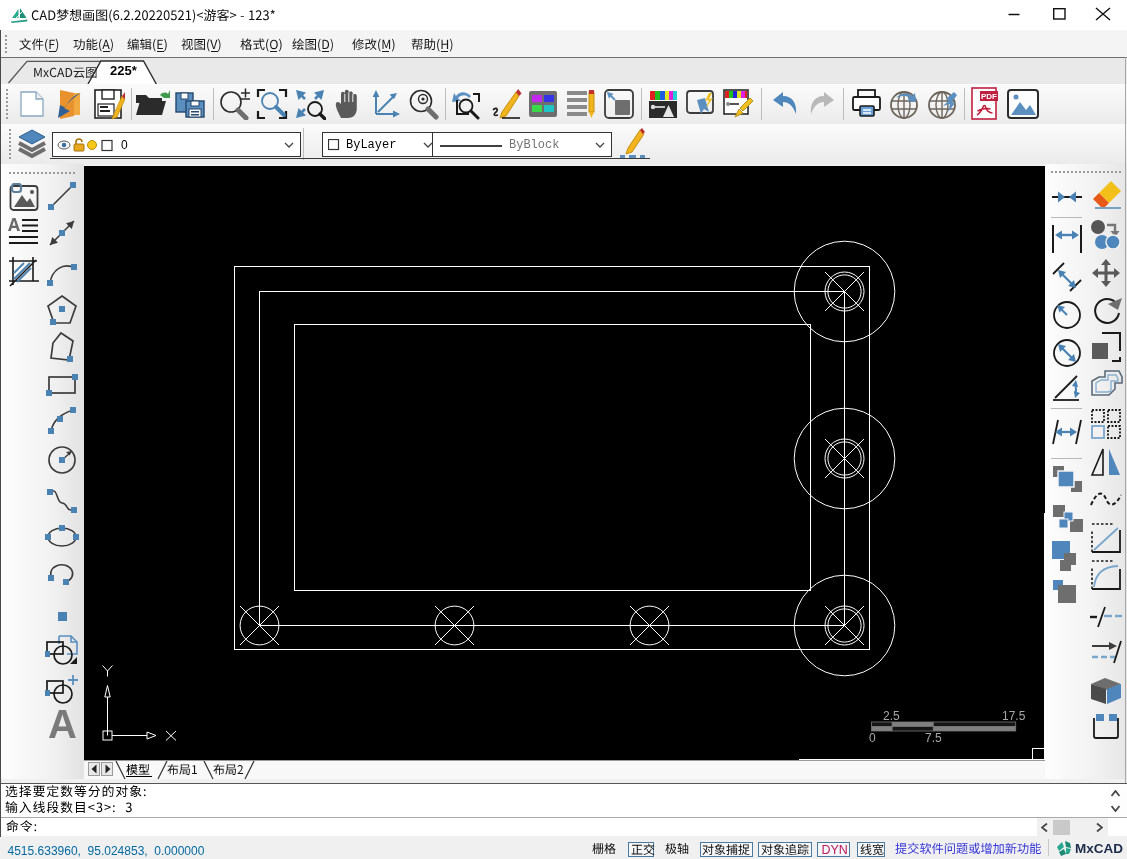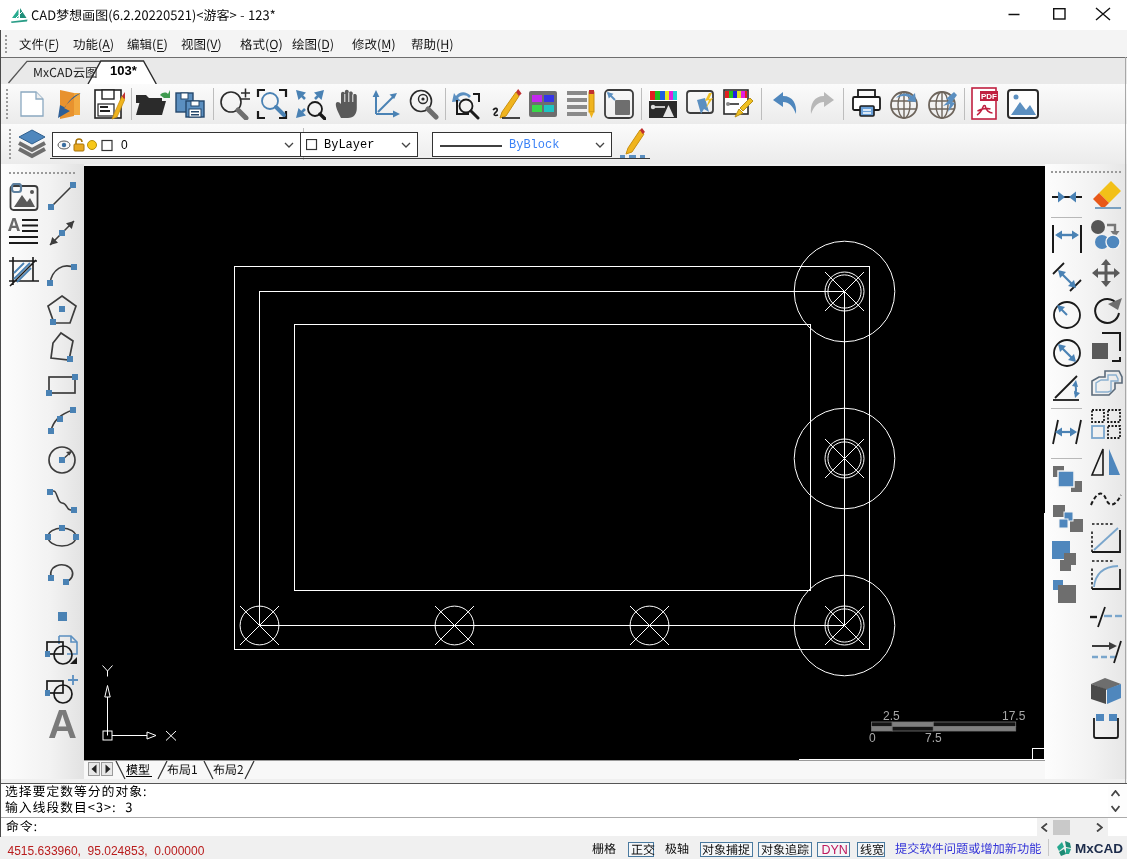--- a/index.html
+++ b/index.html
@@ -61,21 +61,21 @@
 <div style="position:absolute;left:440.5px;top:50.5px;width:7px;height:1px;background:#1a1a1a"></div>
 <div style="position:absolute;left:0;top:57px;width:1127px;height:27px;background:#e9e9e9;border-top:1px solid #6e6e6e;box-sizing:border-box"></div>
 <svg style="position:absolute;left:0px;top:57px;" width="200" height="27" viewBox="0 0 200 27">
 <path d="M8.5,26 L27,4.3 L101,4.3" fill="none" stroke="#555" stroke-width="1.3"></path>
 <polygon points="88,27 100.9,4 143.5,4 156.3,27" fill="#ffffff"></polygon>
     <path d="M88,27 L100.9,4 L143.5,4 L156.3,27" fill="none" stroke="#2b2b2b" stroke-width="1.4"></path>
   </svg>
 <svg style="position:absolute;left:33.0px;top:62.0px;overflow:visible" width="68" height="21" viewBox="0 -15 68 21">
     <path d="M1.2 0.0H2.3V-5.0C2.3 -5.8 2.2 -6.9 2.1 -7.7H2.2L2.9 -5.6L4.6 -0.9H5.4L7.1 -5.6L7.8 -7.7H7.8C7.8 -6.9 7.7 -5.8 7.7 -5.0V0.0H8.7V-9.0H7.4L5.7 -4.2C5.4 -3.6 5.3 -2.9 5.0 -2.3H5.0C4.8 -2.9 4.6 -3.6 4.3 -4.2L2.6 -9.0H1.2Z M10.2 0.0H11.4L12.3 -1.6C12.5 -2.0 12.7 -2.4 12.9 -2.8H13.0C13.2 -2.4 13.5 -2.0 13.7 -1.6L14.7 0.0H15.9L13.7 -3.4L15.8 -6.7H14.6L13.8 -5.2C13.6 -4.8 13.4 -4.5 13.2 -4.1H13.1C12.9 -4.5 12.7 -4.8 12.5 -5.2L11.6 -6.7H10.3L12.4 -3.5Z M20.8 0.2C21.9 0.2 22.8 -0.3 23.5 -1.1L22.9 -1.9C22.3 -1.2 21.7 -0.8 20.8 -0.8C19.1 -0.8 18.0 -2.3 18.0 -4.5C18.0 -6.8 19.1 -8.2 20.8 -8.2C21.6 -8.2 22.2 -7.8 22.7 -7.3L23.3 -8.1C22.8 -8.6 21.9 -9.2 20.8 -9.2C18.5 -9.2 16.8 -7.4 16.8 -4.5C16.8 -1.6 18.5 0.2 20.8 0.2Z M24.0 0.0H25.2L26.0 -2.8H29.3L30.2 0.0H31.4L28.3 -9.0H27.1ZM26.3 -3.7 26.8 -5.0C27.1 -6.1 27.4 -7.0 27.7 -8.1H27.7C28.0 -7.0 28.3 -6.1 28.6 -5.0L29.0 -3.7Z M32.7 0.0H35.0C37.7 0.0 39.2 -1.7 39.2 -4.5C39.2 -7.4 37.7 -9.0 34.9 -9.0H32.7ZM33.8 -0.9V-8.1H34.8C37.0 -8.1 38.0 -6.8 38.0 -4.5C38.0 -2.3 37.0 -0.9 34.8 -0.9Z M41.9 -9.3V-8.4H50.3V-9.3ZM41.6 0.5C42.1 0.3 42.9 0.3 49.6 -0.3C49.9 0.2 50.2 0.6 50.4 1.0L51.3 0.5C50.7 -0.7 49.4 -2.4 48.4 -3.8L47.5 -3.4C48.0 -2.7 48.6 -1.9 49.1 -1.2L42.9 -0.7C43.9 -1.9 44.9 -3.4 45.7 -4.9H51.5V-5.9H40.6V-4.9H44.4C43.6 -3.3 42.6 -1.8 42.2 -1.4C41.8 -0.9 41.6 -0.6 41.3 -0.5C41.4 -0.2 41.6 0.3 41.6 0.5Z M56.8 -3.4C57.8 -3.2 59.1 -2.8 59.7 -2.4L60.1 -3.1C59.4 -3.4 58.2 -3.8 57.2 -4.0ZM55.6 -1.9C57.3 -1.7 59.4 -1.2 60.6 -0.8L61.0 -1.4C59.8 -1.8 57.7 -2.3 56.0 -2.5ZM53.2 -9.8V1.0H54.1V0.5H62.6V1.0H63.5V-9.8ZM54.1 -0.4V-9.0H62.6V-0.4ZM57.3 -8.7C56.7 -7.7 55.6 -6.7 54.6 -6.1C54.8 -6.0 55.1 -5.7 55.2 -5.6C55.6 -5.8 56.0 -6.1 56.3 -6.4C56.7 -6.0 57.2 -5.7 57.7 -5.3C56.6 -4.8 55.4 -4.5 54.3 -4.3C54.5 -4.1 54.7 -3.7 54.8 -3.5C56.0 -3.8 57.3 -4.2 58.4 -4.9C59.5 -4.3 60.6 -3.9 61.8 -3.6C61.9 -3.9 62.2 -4.2 62.3 -4.3C61.2 -4.5 60.2 -4.9 59.2 -5.3C60.1 -5.9 60.9 -6.6 61.4 -7.5L60.9 -7.8L60.7 -7.7H57.6C57.7 -8.0 57.9 -8.2 58.1 -8.4ZM56.9 -6.9 56.9 -7.0H60.1C59.7 -6.5 59.1 -6.1 58.4 -5.7C57.8 -6.1 57.3 -6.5 56.9 -6.9Z" fill="#222"></path>
   </svg>
-<div style="position:absolute;left:110px;top:63px;width:40px;height:16px;font:bold 13px 'Liberation Sans',sans-serif;color:#000">103*</div>
+<div style="position:absolute;left:110px;top:63px;width:40px;height:16px;font:bold 13px 'Liberation Sans',sans-serif;color:#000">225*</div>
 <div style="position:absolute;left:0;top:84px;width:1127px;height:40px;background:linear-gradient(#fbfbfb,#ebebeb)"></div>
 <svg style="position:absolute;left:5px;top:88px;" width="4" height="32" viewBox="0 0 4 32">
     <rect x="1" y="1" width="2" height="2" fill="#9a9a9a"></rect>
     <rect x="1" y="5" width="2" height="2" fill="#9a9a9a"></rect>
     <rect x="1" y="9" width="2" height="2" fill="#9a9a9a"></rect>
     <rect x="1" y="13" width="2" height="2" fill="#9a9a9a"></rect>
     <rect x="1" y="17" width="2" height="2" fill="#9a9a9a"></rect>
     <rect x="1" y="21" width="2" height="2" fill="#9a9a9a"></rect>
     <rect x="1" y="25" width="2" height="2" fill="#9a9a9a"></rect>
     <rect x="1" y="29" width="2" height="2" fill="#9a9a9a"></rect>
@@ -273,34 +273,34 @@
       <path d="M19,6 v-2 a3,3 0 0 1 6,0" fill="none" stroke="#a87408" stroke-width="1.6"></path>
       <circle cx="35" cy="7" r="4.5" fill="#f8c818" stroke="#b89006"></circle>
       <rect x="45" y="2.5" width="10" height="10" fill="#fff" stroke="#333" stroke-width="1.2"></rect>
     </svg>
     <span style="position:absolute;left:68px;top:5px;font:12px 'Liberation Sans',sans-serif;color:#000">0</span>
     <svg style="position:absolute;right:6px;top:9px" width="10" height="6" viewBox="0 0 10 6">
       <path d="M1,1 L5,5 L9,1" fill="none" stroke="#444" stroke-width="1.3"></path>
     </svg>
   </div>
 <div style="position:absolute;left:303px;top:128px;width:1px;height:32px;background:#bdbdbd"></div>
-<div style="position:absolute;left:300px;top:132px;width:118px;height:24.5px;background:#fff;border:1px solid #333;box-sizing:border-box">
+<div style="position:absolute;left:322px;top:132px;width:118px;height:24.5px;background:#fff;border:1px solid #333;box-sizing:border-box">
     <svg style="position:absolute;left:5px;top:6px" width="12" height="12" viewBox="0 0 12 12">
       <rect x="0.5" y="0.5" width="10" height="10" fill="#fff" stroke="#333" stroke-width="1.2"></rect>
     </svg>
     <span style="position:absolute;left:23px;top:5px;font:12px 'Liberation Mono',monospace;color:#000">ByLayer</span>
     <svg style="position:absolute;right:6px;top:9px" width="10" height="6" viewBox="0 0 10 6">
       <path d="M1,1 L5,5 L9,1" fill="none" stroke="#444" stroke-width="1.3"></path>
     </svg>
   </div>
 <div style="position:absolute;left:432px;top:132px;width:180px;height:24.5px;background:#fff;border:1px solid #333;box-sizing:border-box">
     <svg style="position:absolute;left:7px;top:12px" width="62" height="2" viewBox="0 0 62 2">
       <line x1="0" y1="1" x2="62" y2="1" stroke="#000" stroke-width="1.6"></line>
     </svg>
-    <span style="position:absolute;left:76px;top:5px;font:12px 'Liberation Mono',monospace;color:#3b82f6">ByBlock</span>
+    <span style="position:absolute;left:76px;top:5px;font:12px 'Liberation Mono',monospace;color:#737373">ByBlock</span>
     <svg style="position:absolute;right:6px;top:9px" width="10" height="6" viewBox="0 0 10 6">
       <path d="M1,1 L5,5 L9,1" fill="none" stroke="#444" stroke-width="1.3"></path>
     </svg>
   </div>
 <svg style="position:absolute;left:618.0px;top:128.0px;" width="30" height="32" viewBox="0 0 30 32">
     <path d="M22,2 L10,20 l-2,6 6,-2 L26,6 z" fill="#f0b41e" stroke="#c88f10"></path>
     <path d="M22,2 l2,-2 3,4 -2.5,2 z" fill="#c03030"></path>
     <rect x="2" y="27" width="5" height="3" fill="#5b8fc0"></rect>
     <rect x="11" y="27" width="7" height="3" fill="#5b8fc0"></rect>
     <rect x="22" y="27" width="5" height="3" fill="#5b8fc0"></rect>
@@ -666,21 +666,21 @@
   </svg>
 <div style="position:absolute;left:1037px;top:818px;width:71px;height:18px;background:#f0f0f0"></div>
 <svg style="position:absolute;left:1041px;top:823px;" width="8" height="9" viewBox="0 0 8 9">
     <path d="M6,0.5 L1,4.5 L6,8.5" fill="none" stroke="#444" stroke-width="1.8"></path>
   </svg>
 <div style="position:absolute;left:1053px;top:819.5px;width:17px;height:15px;background:#c9c9c9"></div>
 <svg style="position:absolute;left:1095px;top:823px;" width="8" height="9" viewBox="0 0 8 9">
     <path d="M2,0.5 L7,4.5 L2,8.5" fill="none" stroke="#444" stroke-width="1.8"></path>
   </svg>
 <div style="position:absolute;left:0;top:836.5px;width:1127px;height:22.5px;background:#f0f0f0"></div>
-<div style="position:absolute;left:7.5px;top:843.5px;width:300px;height:14px;font:12px 'Liberation Sans',sans-serif;color:#b91c1c">4515.633960,&nbsp; 95.024853,&nbsp; 0.000000</div>
+<div style="position:absolute;left:7.5px;top:843.5px;width:300px;height:14px;font:12px 'Liberation Sans',sans-serif;color:#0369a1">4515.633960,&nbsp; 95.024853,&nbsp; 0.000000</div>
 <svg style="position:absolute;left:592.0px;top:838.0px;overflow:visible" width="28" height="21" viewBox="0 -15 28 21">
     <path d="M8.0 -9.6V-5.3H7.3V-9.6H4.7V-5.3H4.0V-4.5H4.7C4.7 -2.8 4.5 -0.9 3.6 0.6C3.7 0.6 4.1 0.9 4.2 1.0C5.2 -0.5 5.4 -2.7 5.4 -4.5H6.5V-0.1C6.5 0.0 6.5 0.0 6.3 0.0C6.2 0.1 5.9 0.1 5.5 0.0C5.6 0.3 5.7 0.6 5.8 0.8C6.3 0.8 6.7 0.8 6.9 0.7C7.2 0.5 7.3 0.3 7.3 -0.1V-4.5H8.0V-4.4C8.0 -2.8 8.0 -0.8 7.4 0.6C7.5 0.7 7.9 0.9 8.0 1.0C8.7 -0.5 8.8 -2.7 8.8 -4.4V-4.5H10.0V0.0C10.0 0.2 9.9 0.2 9.8 0.2C9.7 0.2 9.4 0.2 9.0 0.2C9.1 0.4 9.2 0.8 9.2 1.0C9.8 1.0 10.2 1.0 10.4 0.8C10.7 0.7 10.8 0.4 10.8 0.0V-4.5H11.5V-5.3H10.8V-9.6ZM10.0 -5.3H8.8V-8.9H10.0ZM6.5 -5.3H5.5V-8.9H6.5ZM2.0 -10.1V-7.5H0.6V-6.7H1.9C1.6 -5.1 1.0 -3.1 0.4 -2.1C0.5 -1.9 0.7 -1.5 0.9 -1.3C1.3 -2.0 1.6 -3.0 2.0 -4.1V0.9H2.8V-5.0C3.1 -4.5 3.4 -3.9 3.5 -3.5L4.0 -4.2C3.9 -4.5 3.0 -5.9 2.8 -6.2V-6.7H3.9V-7.5H2.8V-10.1Z M18.9 -8.0H21.5C21.2 -7.2 20.7 -6.6 20.1 -6.0C19.5 -6.5 19.1 -7.2 18.8 -7.8ZM14.4 -10.1V-7.5H12.6V-6.7H14.3C13.9 -5.0 13.1 -3.1 12.3 -2.1C12.5 -1.9 12.7 -1.5 12.8 -1.3C13.4 -2.1 14.0 -3.4 14.4 -4.8V0.9H15.3V-5.1C15.6 -4.6 16.1 -3.9 16.3 -3.6L16.8 -4.3C16.6 -4.6 15.6 -5.8 15.3 -6.1V-6.7H16.6L16.4 -6.4C16.6 -6.3 16.9 -6.0 17.1 -5.8C17.5 -6.2 17.9 -6.6 18.3 -7.1C18.6 -6.5 19.0 -5.9 19.5 -5.4C18.5 -4.5 17.3 -3.9 16.1 -3.5C16.3 -3.3 16.5 -3.0 16.6 -2.8C16.9 -2.9 17.2 -3.0 17.5 -3.1V1.0H18.4V0.4H21.7V0.9H22.6V-3.2L23.2 -3.0C23.3 -3.3 23.5 -3.6 23.7 -3.8C22.5 -4.1 21.5 -4.7 20.7 -5.4C21.6 -6.3 22.2 -7.3 22.7 -8.6L22.1 -8.8L21.9 -8.8H19.3C19.5 -9.1 19.7 -9.5 19.8 -9.9L19.0 -10.1C18.5 -8.9 17.7 -7.7 16.8 -6.8V-7.5H15.3V-10.1ZM18.4 -0.3V-2.7H21.7V-0.3ZM18.1 -3.4C18.8 -3.8 19.5 -4.3 20.1 -4.8C20.7 -4.3 21.4 -3.8 22.2 -3.4Z" fill="#111"></path>
   </svg>
 <div style="position:absolute;left:627.9px;top:841.5px;width:26.6px;height:15.5px;border:1px solid #4a7aa0;background:#f4f6f8;box-sizing:border-box"></div>
 <svg style="position:absolute;left:630.5px;top:838.5px;overflow:visible" width="28" height="21" viewBox="0 -15 28 21">
     <path d="M2.3 -6.1V-0.5H0.6V0.4H11.4V-0.5H6.8V-4.2H10.5V-5.1H6.8V-8.3H11.0V-9.2H1.1V-8.3H5.8V-0.5H3.2V-6.1Z M15.8 -7.2C15.1 -6.3 13.9 -5.3 12.8 -4.7C13.0 -4.6 13.4 -4.2 13.5 -4.0C14.6 -4.7 15.9 -5.8 16.7 -6.8ZM19.4 -6.7C20.5 -5.9 21.9 -4.8 22.5 -4.0L23.2 -4.6C22.6 -5.3 21.2 -6.4 20.1 -7.2ZM16.2 -5.1 15.4 -4.8C15.9 -3.6 16.5 -2.6 17.4 -1.8C16.1 -0.9 14.5 -0.2 12.6 0.2C12.7 0.4 13.0 0.8 13.1 1.0C15.0 0.5 16.7 -0.2 18.0 -1.2C19.3 -0.2 20.9 0.5 22.9 0.9C23.0 0.6 23.3 0.3 23.5 0.1C21.6 -0.3 20.0 -0.9 18.7 -1.8C19.6 -2.6 20.2 -3.6 20.7 -4.9L19.8 -5.1C19.4 -4.0 18.8 -3.1 18.0 -2.4C17.2 -3.1 16.6 -4.0 16.2 -5.1ZM17.0 -9.9C17.3 -9.4 17.6 -8.8 17.8 -8.4H12.8V-7.5H23.2V-8.4H18.2L18.7 -8.6C18.6 -9.0 18.2 -9.7 17.9 -10.2Z" fill="#111"></path>
   </svg>
 <svg style="position:absolute;left:665.0px;top:838.0px;overflow:visible" width="28" height="21" viewBox="0 -15 28 21">
     <path d="M2.4 -10.1V-7.8H0.7V-6.9H2.3C1.9 -5.3 1.1 -3.4 0.4 -2.4C0.5 -2.1 0.8 -1.8 0.9 -1.5C1.4 -2.3 1.9 -3.6 2.4 -4.9V0.9H3.2V-5.5C3.5 -4.9 3.9 -4.1 4.1 -3.8L4.6 -4.4C4.4 -4.8 3.5 -6.2 3.2 -6.6V-6.9H4.5V-7.8H3.2V-10.1ZM4.6 -9.3V-8.5H6.0C5.9 -4.5 5.4 -1.4 3.5 0.4C3.7 0.6 4.1 0.8 4.2 1.0C5.5 -0.3 6.1 -2.0 6.5 -4.2C6.9 -3.1 7.4 -2.2 8.1 -1.4C7.4 -0.7 6.6 -0.1 5.8 0.3C6.0 0.4 6.3 0.8 6.4 1.0C7.2 0.6 8.0 0.0 8.7 -0.7C9.3 -0.0 10.1 0.5 11.0 0.9C11.1 0.7 11.4 0.4 11.6 0.2C10.7 -0.2 9.9 -0.7 9.2 -1.4C10.1 -2.5 10.8 -4.0 11.1 -5.8L10.6 -6.1L10.4 -6.0H9.1C9.4 -7.0 9.7 -8.3 9.9 -9.3ZM6.9 -8.5H8.9C8.6 -7.3 8.3 -6.1 8.0 -5.2H10.1C9.8 -4.0 9.3 -2.9 8.7 -2.1C7.8 -3.1 7.1 -4.5 6.7 -6.0C6.8 -6.8 6.8 -7.6 6.9 -8.5Z M18.4 -3.3H20.0V-0.5H18.4ZM18.4 -4.1V-6.7H20.0V-4.1ZM22.3 -3.3V-0.5H20.8V-3.3ZM22.3 -4.1H20.8V-6.7H22.3ZM19.9 -10.1V-7.5H17.6V1.0H18.4V0.3H22.3V0.9H23.2V-7.5H20.8V-10.1ZM13.0 -4.0C13.1 -4.1 13.5 -4.2 13.9 -4.2H15.1V-2.4L12.5 -2.0L12.7 -1.1L15.1 -1.6V0.9H15.9V-1.8L17.1 -2.0L17.1 -2.8L15.9 -2.6V-4.2H17.0V-5.0H15.9V-6.8H15.1V-5.0H13.8C14.2 -5.8 14.5 -6.8 14.8 -7.8H17.0V-8.7H15.0C15.1 -9.1 15.2 -9.5 15.3 -9.9L14.4 -10.1C14.3 -9.6 14.2 -9.1 14.1 -8.7H12.6V-7.8H13.9C13.7 -6.9 13.4 -6.0 13.3 -5.7C13.1 -5.2 12.9 -4.8 12.7 -4.8C12.8 -4.6 13.0 -4.2 13.0 -4.0Z" fill="#111"></path>
   </svg>

